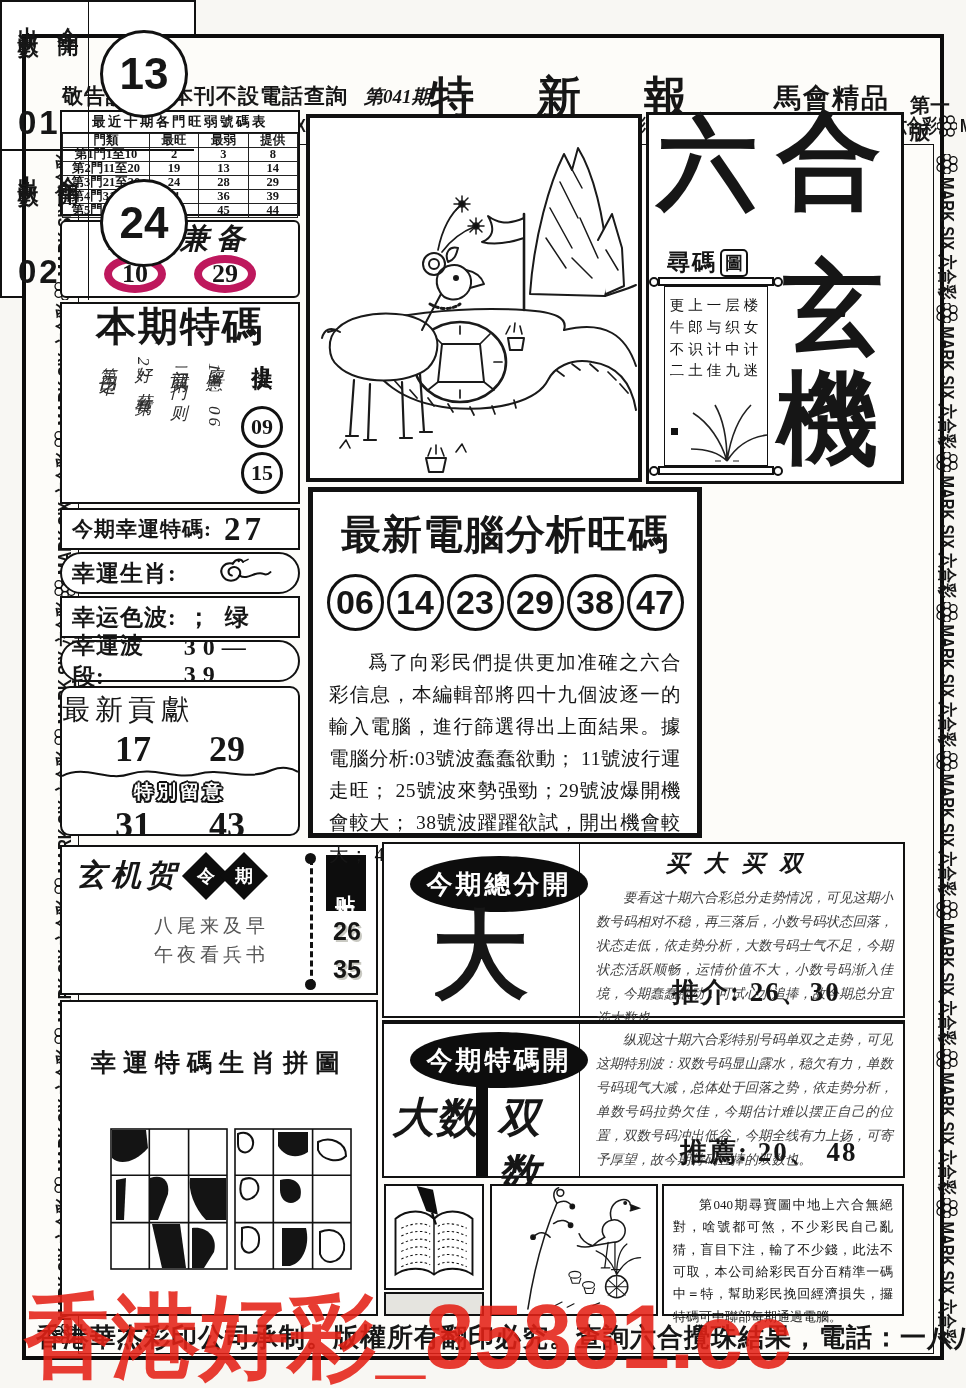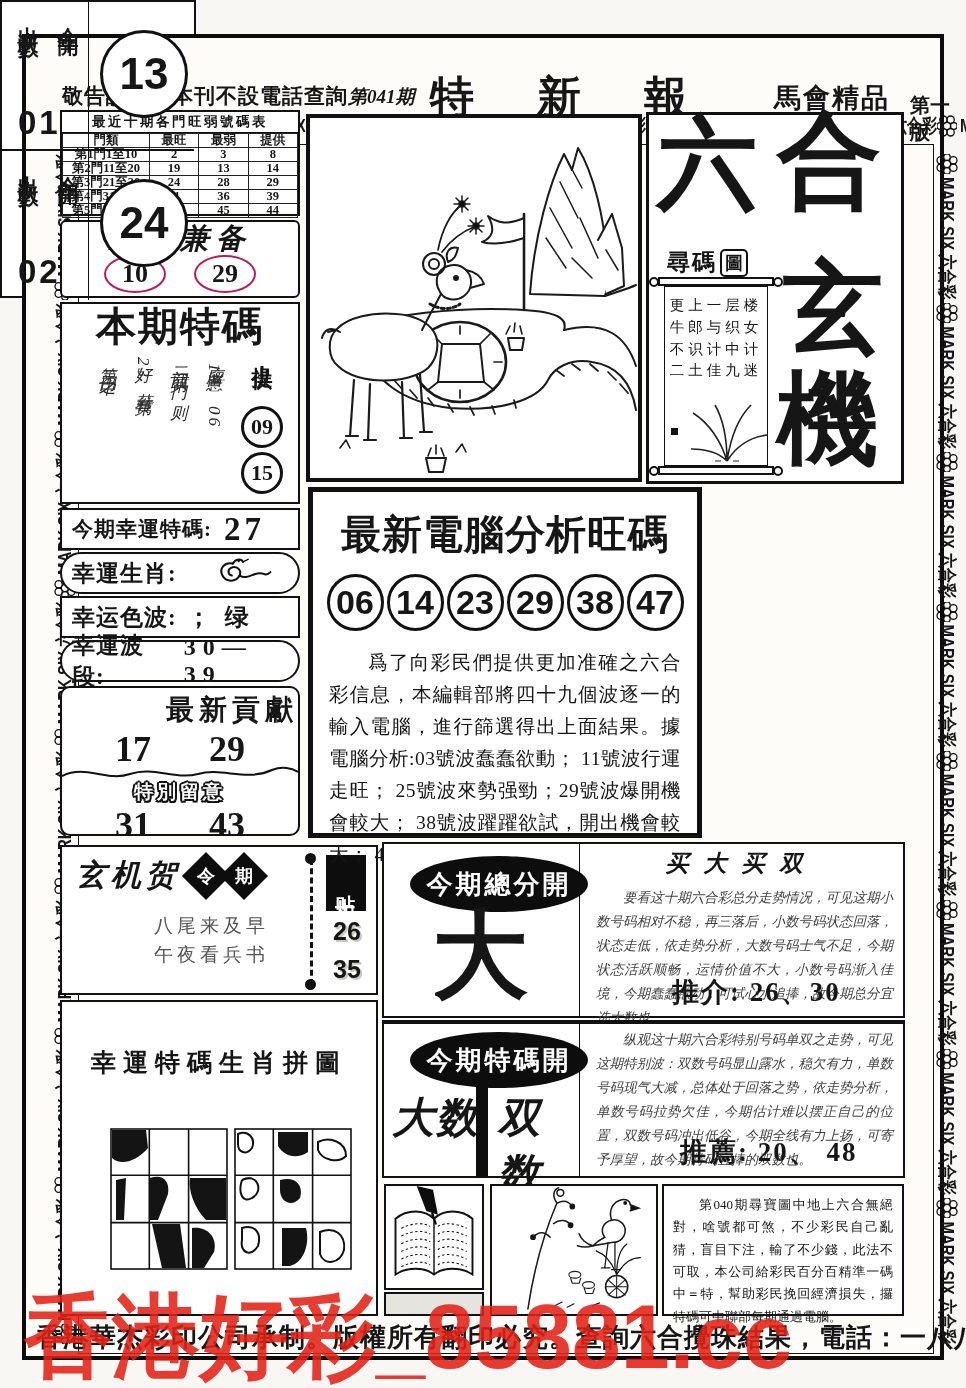--- a/index.html
+++ b/index.html
@@ -6,21 +6,21 @@
   html,body{background:#ffffff}
   body{font-family:"Liberation Serif","DejaVu Serif",serif;color:#161616}
   #page{position:relative;width:966px;height:1388px;background:#f8f7f3;overflow:hidden}
   .abs{position:absolute}
   
   #frame{position:absolute;left:22px;top:34px;width:922px;height:1326px;border:4px solid #0c0c0c;background:#fdfcf9}
   #inner-box{position:absolute;left:52px;top:106px;width:856px;height:1210px;border:1.5px solid #111}
   
   #header{position:absolute;left:32px;top:38px;width:902px;height:34px}
   .hd-notice{position:absolute;left:4px;top:6px;font-size:21px;font-weight:700;letter-spacing:1px}
-  .hd-issue{position:absolute;left:290px;top:8px;font-size:19px;font-weight:700;font-style:italic}
+  .hd-issue{position:absolute;left:306px;top:8px;font-size:19px;font-weight:700;font-style:italic}
   .hd-title{position:absolute;left:372px;top:-8px;font-size:44px;font-weight:900;letter-spacing:26px;white-space:nowrap}
   .hd-brand{position:absolute;left:716px;top:4px;font-size:27px;font-weight:700;letter-spacing:2px}
   .hd-edition{position:absolute;left:852px;top:16px;font-size:20px;font-weight:700}
   
   .ms-item{display:flex;align-items:center;gap:3px;white-space:nowrap}
   .ms-label{font-family:"Liberation Sans","DejaVu Sans",sans-serif;font-weight:700;font-size:15px;transform:scaleY(1.25);letter-spacing:0}
   .rwrap{display:contents}
   #hstrip{position:absolute;left:34px;top:72px;width:898px;height:32px;display:flex;align-items:center;justify-content:space-between;padding:0 4px}
   .vstrip{position:absolute;width:1210px;height:26px;display:flex;align-items:center;justify-content:space-between;padding:0 10px;transform-origin:0 0}
   #vstrip-left{left:26px;top:1316px;transform:rotate(-90deg)}
@@ -31,38 +31,38 @@
   
   #hot-table{left:60px;top:110px;width:240px;height:106px;border-width:2px}
   #hot-table .tbl-title{font-size:13.5px;font-weight:700;letter-spacing:2.5px;text-align:center;border-bottom:1.5px solid #111;padding:1px 0}
   #hot-table table{width:100%;border-collapse:collapse;table-layout:fixed}
   #hot-table th,#hot-table td{border:1px solid #222;font-size:12.5px;font-weight:700;text-align:center;padding:0;height:13px;line-height:13px;overflow:hidden;white-space:nowrap}
   #hot-table col.c0{width:37%}
   
   #cold-hot{left:60px;top:220px;width:240px;height:78px;border-width:2px;border-radius:6px}
   #cold-hot .ch-title{font-size:29px;font-weight:900;letter-spacing:7px;text-align:center;line-height:1.15;font-style:italic}
   #cold-hot .ch-nums{display:flex;justify-content:space-around;padding:0 28px}
-  .oval{display:inline-flex;align-items:center;justify-content:center;width:62px;height:38px;border:2px solid #be185d;border-radius:50%;font-size:26px;font-weight:700}
+  .oval{display:inline-flex;align-items:center;justify-content:center;width:62px;height:38px;border:8px solid #be185d;border-radius:50%;font-size:26px;font-weight:700}
   
   #special-code{left:60px;top:302px;width:240px;height:202px;border-width:2.5px}
   #special-code .sc-title{font-size:40px;font-weight:900;text-align:center;letter-spacing:2px;line-height:1.15}
   #special-code .sc-body{display:flex;height:148px;padding:0 6px}
   .vcols{flex:1;writing-mode:vertical-rl;padding-top:4px;font-size:17px;font-style:italic;line-height:2.1;letter-spacing:3px;color:#2c2c2c}
   .provide{width:60px;display:flex;flex-direction:column;align-items:center}
   .provide .p-label{writing-mode:vertical-rl;font-size:21px;font-weight:900;letter-spacing:2px;height:54px}
   .provide .circ{width:42px;height:42px;font-size:22px;margin:2px 0}
   
   .lk-row{position:absolute;left:60px;width:240px;height:42px;background:#fff;border:2px solid #111;display:flex;align-items:center;padding:0 10px}
   .lk-label{font-size:21px;font-weight:700;letter-spacing:1px}
   .lk-big{font-size:33px;font-weight:700;margin-left:12px;letter-spacing:4px}
   .lk-val{font-size:24px;font-weight:700;margin-left:10px;letter-spacing:2px}
   .rounded{border-radius:21px}
   
   #contribution{left:60px;top:686px;width:240px;height:150px;border-width:2.5px;border-radius:10px;overflow:hidden}
-  #contribution .cb-title{font-size:28px;font-weight:700;letter-spacing:5px;text-align:right;margin-top:3px}
+  #contribution .cb-title{font-size:28px;font-weight:400;letter-spacing:5px;text-align:left;margin-top:3px}
   #contribution .cb-nums{display:flex;justify-content:space-around;font-size:36px;font-weight:600;height:42px;line-height:40px;padding:0 24px}
   .bubble{color:#fff;font-weight:900;letter-spacing:4px;font-size:19px;text-align:center;
     text-shadow:-2px 0 0 #111,2px 0 0 #111,0 -2px 0 #111,0 2px 0 #111,-1.5px -1.5px 0 #111,1.5px 1.5px 0 #111,-1.5px 1.5px 0 #111,1.5px -1.5px 0 #111}
   
   #greeting{left:60px;top:845px;width:318px;height:150px}
   #greeting .gr-titlerow{position:absolute;left:14px;top:8px;display:flex;align-items:center}
   #greeting .gr-title{font-size:30px;font-weight:900;font-style:italic;letter-spacing:5px;margin-right:6px}
   .diamond{width:34px;height:34px;background:#0d0d0d;transform:rotate(45deg);display:inline-flex;align-items:center;justify-content:center;margin:0 2px}
   .diamond span{transform:rotate(-45deg);color:#fff;font-size:18px;font-weight:700}
   #greeting .gr-poem{position:absolute;left:92px;top:64px;font-size:19px;letter-spacing:4px;line-height:1.55;color:#555}

